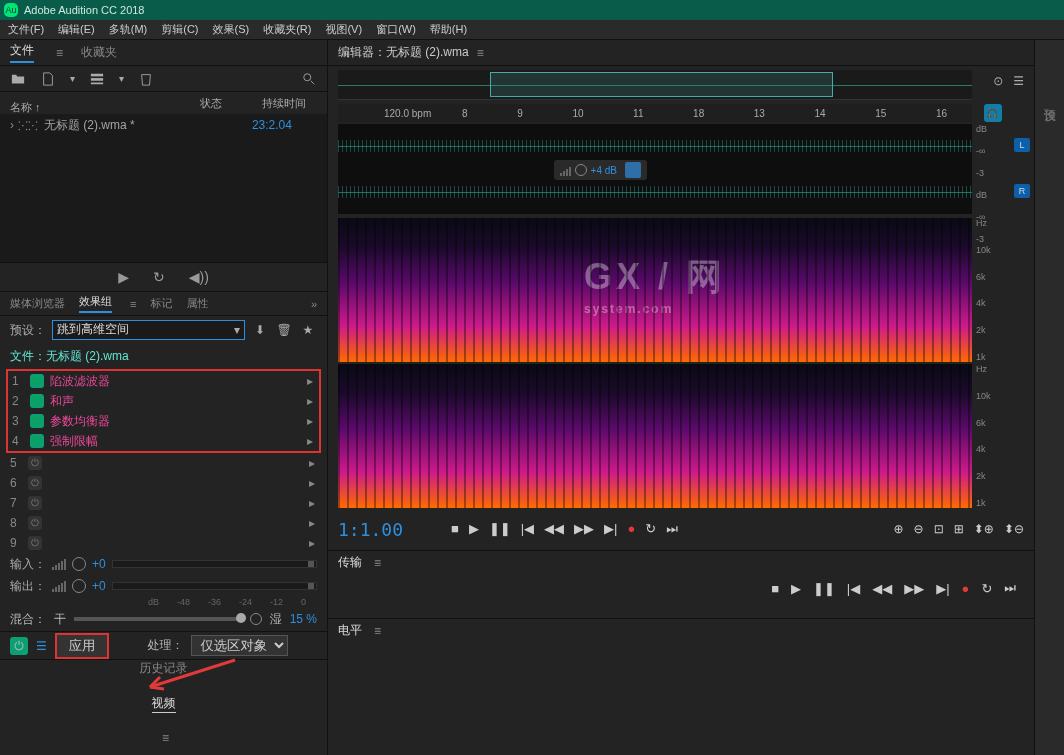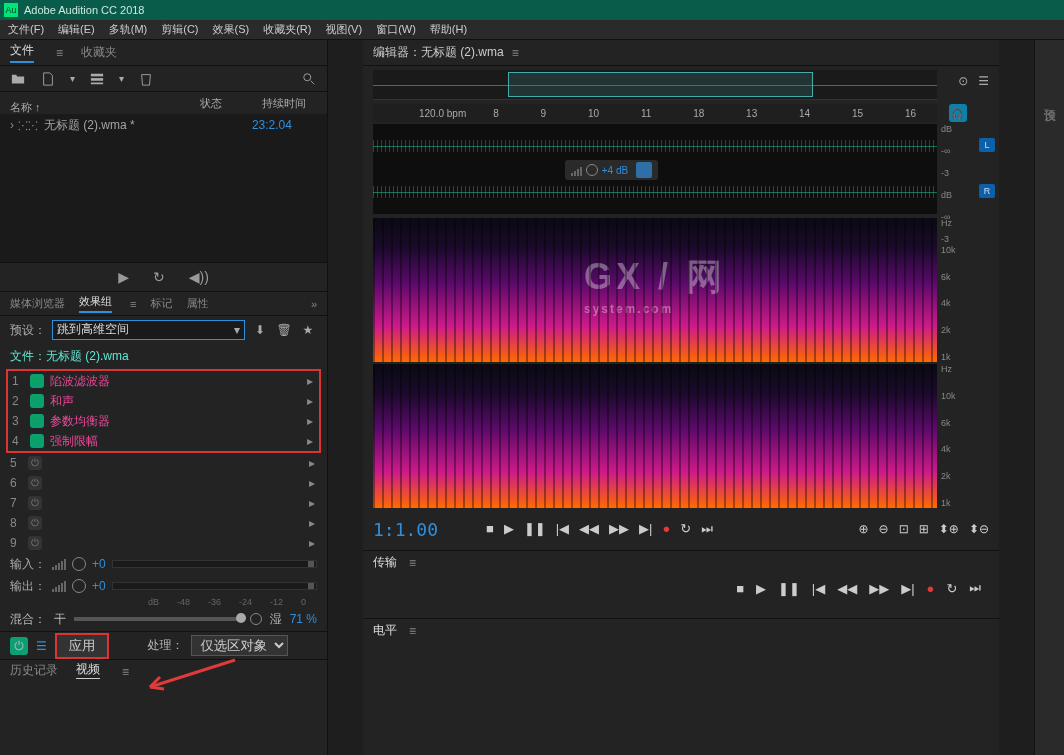--- a/index.html
+++ b/index.html
@@ -1,28 +1,28 @@
 <!DOCTYPE html>
 <html><head>
 <meta charset="utf-8">
 <style>
 * { margin: 0; padding: 0; box-sizing: border-box; font-family: "Microsoft YaHei", sans-serif; }
 body { background: #1e1e1e; color: #b8b8b8; font-size: 12px; overflow: hidden; width: 1064px; height: 755px; }
 
 
 .titlebar { height: 20px; background: #0a5c4a; display: flex; align-items: center; padding: 0 4px; gap: 6px; }
-.app-icon { width: 14px; height: 14px; background: #00e676; border-radius: 0; display: flex; align-items: center; justify-content: center; font-size: 9px; font-weight: normal; color: #003d2e; }
+.app-icon { width: 14px; height: 14px; background: #00e676; border-radius: 5px; display: flex; align-items: center; justify-content: center; font-size: 9px; font-weight: normal; color: #003d2e; }
 .titlebar-text { color: #cde8de; font-size: 11px; }
 
 
 .menubar { height: 20px; background: #2a2a2a; display: flex; align-items: center; padding: 0 8px; gap: 14px; border-bottom: 1px solid #111; }
 .menubar span { color: #ccc; font-size: 11px; cursor: pointer; }
 
 
-.main { display: flex; height: calc(100% - 40px); gap: 35px; }
+.main { display: flex; height: calc(100% - 40px); }
 .left-col { width: 328px; background: #232323; display: flex; flex-direction: column; border-right: 1px solid #111; }
 .right-col { flex: 1; background: #232323; display: flex; flex-direction: column; }
 .far-right { width: 30px; background: #2a2a2a; border-left: 1px solid #111; }
 
 
 .panel-tabs { height: 26px; display: flex; align-items: center; padding: 0 10px; gap: 18px; border-bottom: 1px solid #111; }
 .panel-tabs .tab { color: #888; cursor: pointer; }
 .panel-tabs .tab.active { color: #ddd; border-bottom: 2px solid #2e8fdd; padding-bottom: 2px; }
 .hamburger { color: #888; margin-left: 4px; }
 
@@ -86,21 +86,21 @@
 .mix-row { height: 24px; display: flex; align-items: center; padding: 0 10px; gap: 8px; }
 .mix-slider { flex: 1; height: 4px; background: #555; position: relative; }
 .mix-slider::after { content: ''; position: absolute; right: -4px; top: -4px; width: 10px; height: 10px; background: #aaa; border-radius: 50%; }
 
 .apply-row { height: 28px; display: flex; align-items: center; padding: 0 10px; gap: 8px; border-top: 1px solid #111; }
 .pwr-main { width: 18px; height: 18px; background: #0d9f74; border-radius: 3px; display: flex; align-items: center; justify-content: center; }
 .list-icon { color: #2e8fdd; }
 .apply-btn { border: 2px solid #d33; padding: 2px 12px; color: #ccc; background: #333; }
 .proc-select { background: #333; color: #ccc; border: 1px solid #555; padding: 1px 4px; }
 
-.history-row { height: 26px; display: flex; align-items: flex-end; padding: 6px 10px; gap: 18px; border-top: 1px solid #111; }
+.history-row { height: 26px; display: flex; align-items: center; padding: 0 10px; gap: 18px; border-top: 1px solid #111; flex-direction: column; }
 .history-row .tab.active { color: #ddd; border-bottom: 1px solid #ccc; }
 .history-row .tab { color: #888; }
 
 
 .editor-tabs { height: 26px; display: flex; align-items: center; padding: 0 10px; border-bottom: 1px solid #111; }
 .editor-tabs .etab { color: #ccc; }
 
 .overview { height: 30px; background: #1a1a1a; border-bottom: 1px solid #333; margin: 4px 10px 0 10px; position: relative; }
 .overview .sel { position: absolute; left: 24%; right: 22%; top: 2px; bottom: 2px; border: 1px solid #4aa; background: rgba(60,130,130,0.25); }
 .overview .wv { position: absolute; left: 0; right: 0; top: 50%; height: 1px; background: #2a7a6a; }
@@ -336,21 +336,21 @@
       <span>-12</span>
       <span>0</span>
     </div>
 
     <div class="mix-row">
       <label>混合：</label>
       <span>干</span>
       <div class="mix-slider"></div>
       <span class="dial" style="width:12px;height:12px"></span>
       <span>湿</span>
-      <span class="blue-val">71 %</span>
+      <span class="blue-val">15 %</span>
     </div>
 
     <div class="apply-row">
       <div class="pwr-main">⏻</div>
       <span class="list-icon">☰</span>
       <button class="apply-btn">应用</button>
       <label style="margin-left:30px">处理：</label>
       <select class="proc-select"><option>仅选区对象</option></select>
     </div>
 

